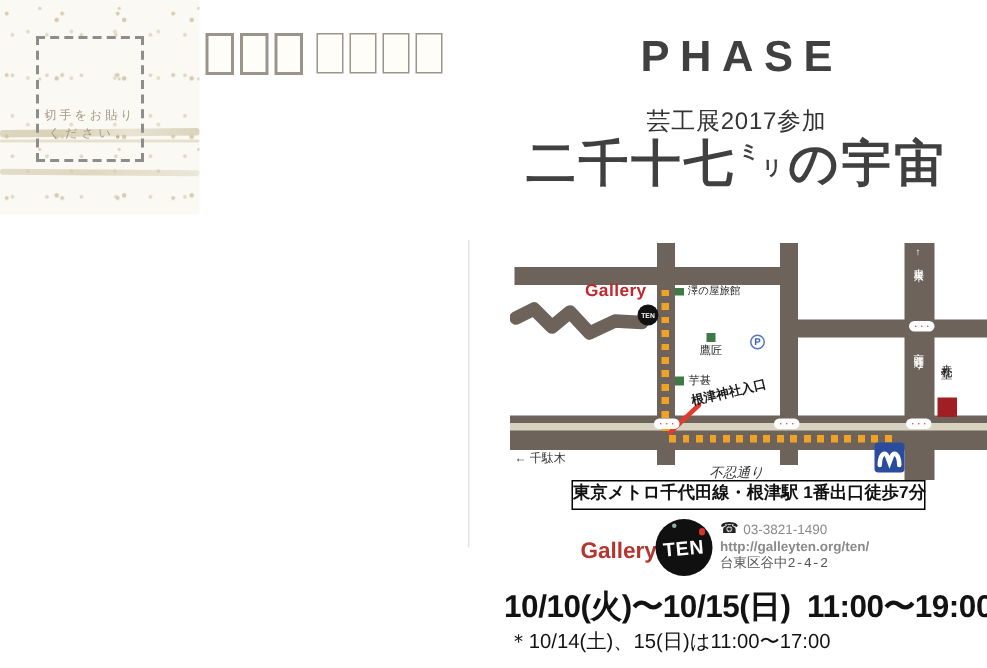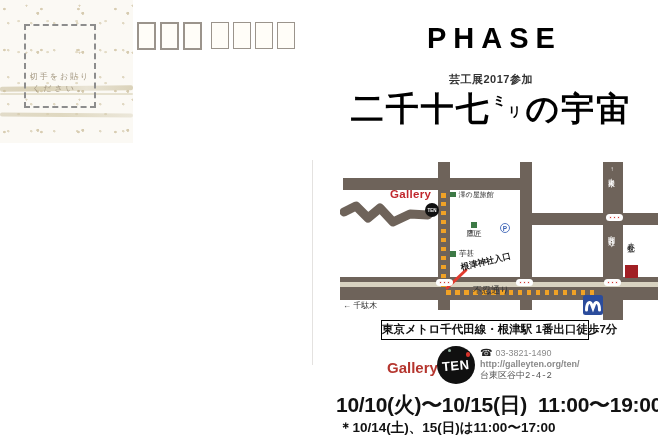--- a/index.html
+++ b/index.html
@@ -32,24 +32,24 @@
     font-family:"Liberation Serif","DejaVu Serif",serif; color:#a59a85;
   }
   #stamp-line1 { margin-top:45px; font-size:8px; letter-spacing:2px; }
   #stamp-line2 { margin-top:1px; font-size:8px; letter-spacing:3px; }
   
   #postal-row { position:absolute; left:137px; top:22px; display:flex; }
   .pbox { width:18px; height:27px; background:#fffdf8; border:1px solid #9b948c; margin-right:4px; }
   .pbox.thick { border-width:2px; width:19px; height:28px; }
   .pbox.gap { margin-right:9px; }
   
-  .hdr { position:absolute; left:330px; width:322px; text-align:center; color:#000000; line-height:1; white-space:nowrap; }
+  .hdr { position:absolute; left:330px; width:322px; text-align:center; color:#404040; line-height:1; white-space:nowrap; }
   #phase-title { top:24px; font-size:29px; font-weight:bold; letter-spacing:7px; text-indent:7px; }
   #edition { top:54px; font-size:15px; font-weight:bold; letter-spacing:2px; }
-  #participation { top:74px; font-size:11px; letter-spacing:.5px; color:#333; font-weight:bold; }
+  #participation { top:74px; font-size:16px; letter-spacing:.5px; color:#333; font-weight:normal; }
   #main-title { top:92px; font-size:33px; font-weight:bold; letter-spacing:2px; }
   .small-kana { font-size:13px; font-weight:bold; position:relative; display:inline-block; }
   #kana-top { top:-15px; margin-left:2px; }
   #kana-bottom { top:-4px; margin-right:2px; }
   
   #map { position:absolute; left:340px; top:162px; width:318px; height:158px; background:#fff; }
   .street { position:absolute; background:#6e635a; }
   #st-top    { left:3px;   top:16px;  width:185px; height:12px; }
   #st-mid    { left:186px; top:51px;  width:132px; height:12px; }
   #st-v1     { left:98px;  top:0;     width:12px;  height:148px; }
@@ -76,45 +76,45 @@
   .sq-green { width:6px; height:6px; background:#3d7a46; }
   .lm-text { font-size:7.5px; color:#1a1a1a; line-height:1; }
   #lm-sawanoya { left:110px; top:29px; }
   #lm-takajo { left:122px; top:60px; width:24px; flex-direction:column; gap:2px; }
   #lm-imojin { left:110px; top:88px; }
   #parking { position:absolute; left:160px; top:61px; width:10px; height:10px; border-radius:50%;
     border:1.5px solid #5577c0; color:#3c63b5; font-size:6.5px; font-weight:bold;
     display:flex; align-items:center; justify-content:center; }
   #nezu-entrance { left:121px; top:101px; font-size:8.5px; font-weight:bold; transform:rotate(-13deg); transform-origin:left center; }
   #sendagi { left:3px; top:140px; font-size:8px; color:#333; }
-  #shinobazu-label { left:133px; top:124px; font-size:9px; color:#333; }
+  #shinobazu-label { left:133px; top:149px; font-size:9px; color:#333;font-style:italic; }
   .v-text { writing-mode:vertical-rl; text-orientation:upright; }
   #ueno-sakuragi { left:268px; top:3px; font-size:6.5px; color:#fff; letter-spacing:1px; }
   #kototoi { left:268px; top:68px; font-size:7px; color:#fff; letter-spacing:1.5px; }
   #akafudado-label { left:287px; top:74px; font-size:7.5px; letter-spacing:1.5px; }
   #akafudado-sq { position:absolute; left:285px; top:103px; width:13px; height:13px; background:#a11f24; }
   #metro-logo { position:absolute; left:243px; top:133px; width:20px; height:20px; background:#2b4c9c; border-radius:2.5px; }
   
-  #station-box { position:absolute; left:381px; top:320px; width:208px; height:20px;
+  #station-box { position:absolute; left:381px; top:320px; width:236px; height:20px;
     border:1.5px solid #000; background:#fff; font-size:11.5px; font-weight:bold;
     text-align:center; line-height:17px; white-space:nowrap; color:#111; }
   #contact-gallery { position:absolute; left:387px; top:359px; font-size:15px; font-weight:bold; color:#b5352e; }
   #ten-circle { position:absolute; left:437px; top:346px; width:38px; height:38px; border-radius:50%;
     background:#101010; display:flex; align-items:center; justify-content:center; }
   #ten-circle .ten-text { color:#fff; font-size:13px; font-weight:bold; letter-spacing:.5px; transform:rotate(-5deg); }
   #ten-dot { position:absolute; right:5px; top:6px; width:4.5px; height:4.5px; border-radius:50%; background:#d6332b; }
   #ten-mark { position:absolute; left:11px; top:3px; width:3px; height:3px; border-radius:50%; background:#8fae9e; }
   .contact-line { position:absolute; font-size:9px; color:#8a8a8a; line-height:1; white-space:nowrap; }
   #phone-row { left:480px; top:348px; display:flex; align-items:center; gap:3px; }
   #phone-icon { font-size:10px; color:#222; }
   #url-line { left:480px; top:360px;font-weight:bold; }
   #address-line { left:480px; top:372px; color:#555;font-family:Liberation Mono, monospace; }
   #dates-line { position:absolute; left:336px; top:393px; font-size:21px; font-weight:bold;
     color:#121212; letter-spacing:-.3px; white-space:pre; line-height:1.1; }
-  #note-line { position:absolute; left:339px; top:419px; font-size:13.5px; font-weight:bold; color:#121212; white-space:pre; }
+  #note-line { position:absolute; left:339px; top:419px; font-size:13.5px; font-weight:normal; color:#121212; white-space:pre; }
   #fold-line { position:absolute; left:312px; top:160px; width:1px; height:205px; background:#e4e2e0; }
 </style>
 </head>
 <body>
 
 <div id="page">
 
   <div id="texture">
     <div id="streak1" class="streak"></div>
     <div id="streak2" class="streak"></div>

